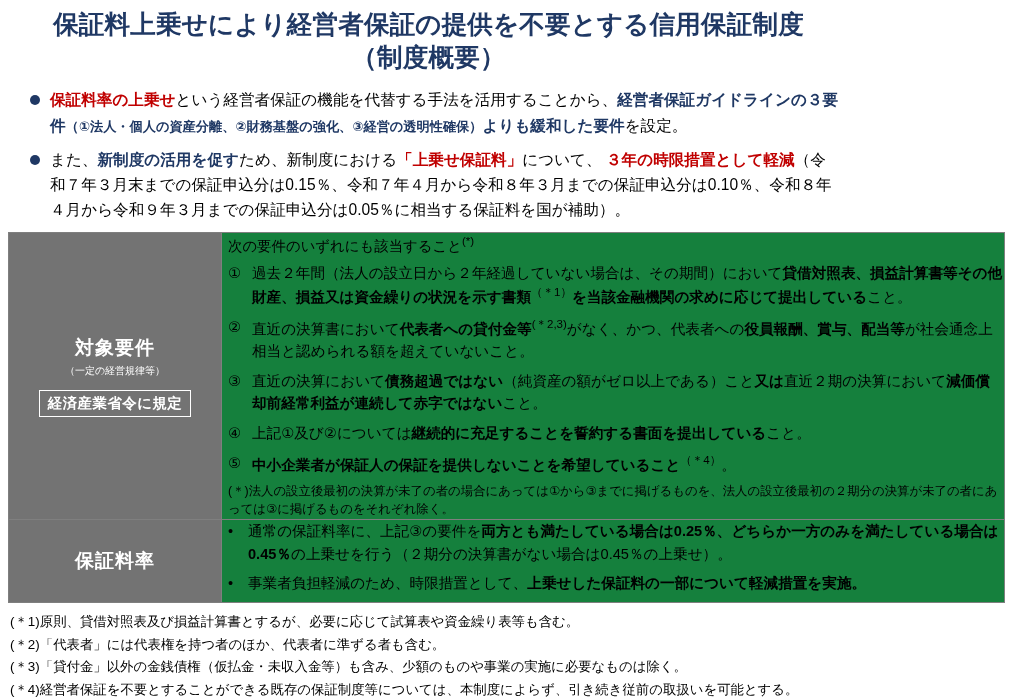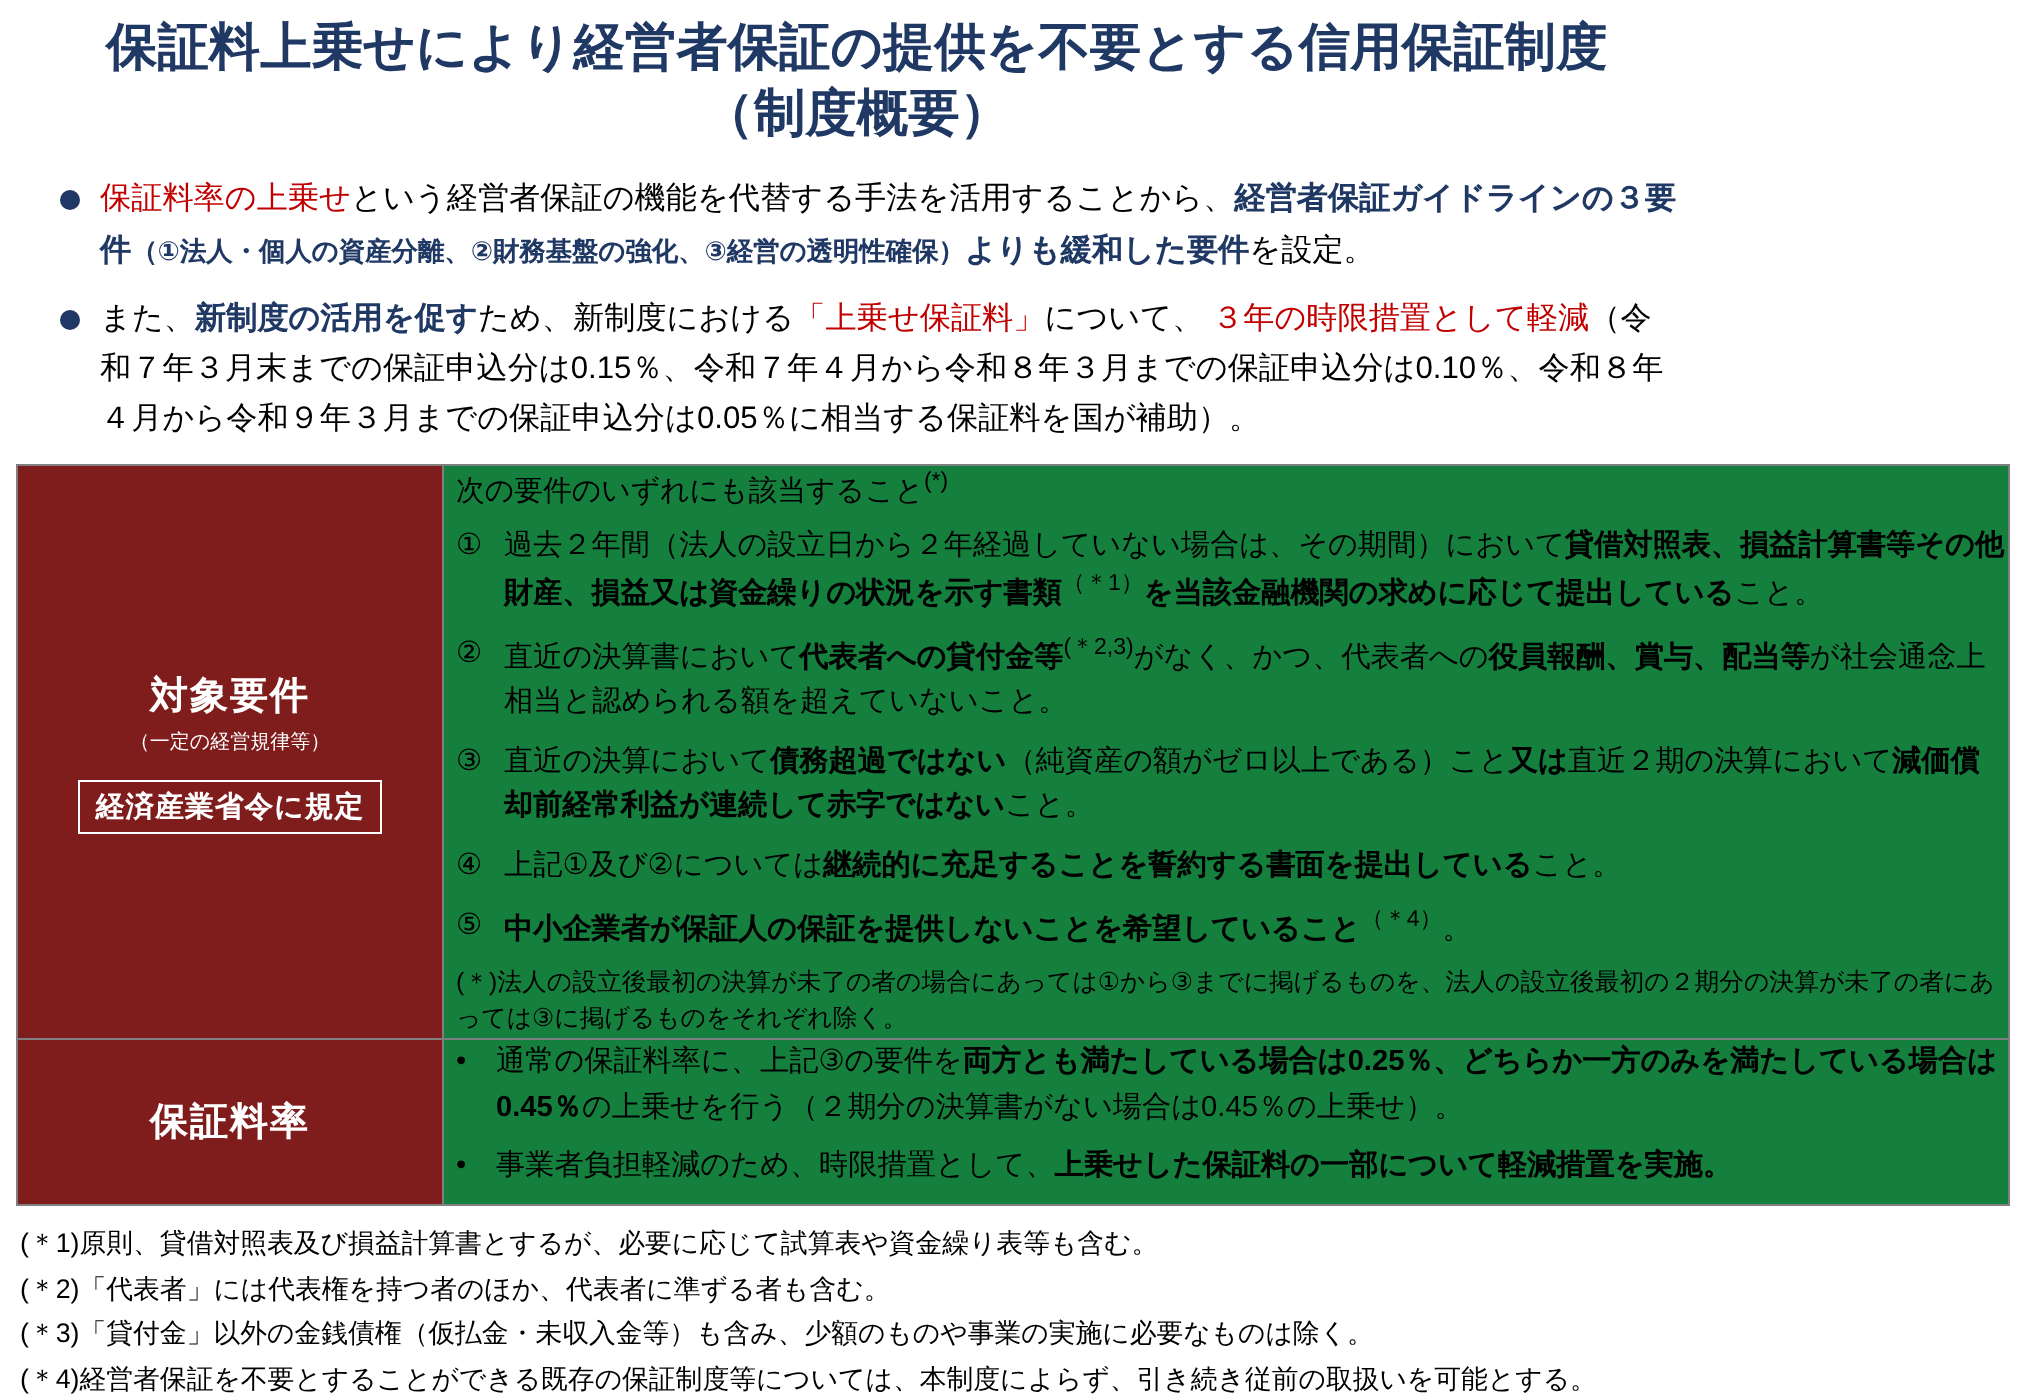--- a/index.html
+++ b/index.html
@@ -51,40 +51,40 @@
     border-radius: 50%;
     background: #1F3864;
     margin: 8px 10px 0 8px;
   }
   .bullet-text {
     flex: 1 1 auto;
     font-size: 15.6px;
     line-height: 1.62;
     color: #000000;
   }
-  .red { color: #C00000; font-weight: normal; }
+  .red { color: #C00000; font-weight: bold; }
   .navy { color: #1F3864; font-weight: bold; }
   .bold { font-weight: bold; }
   .small-note { font-size: 13.2px; }
 
   
   .main-table {
     margin: 8px 8px 0 8px;
     border: 1px solid #7f7f7f;
     border-collapse: collapse;
     width: 997px;
     table-layout: fixed;
   }
   .main-table td {
     border: 1px solid #7f7f7f;
     vertical-align: middle;
     padding: 0;
   }
   .label-cell {
-    background: #7f1d1d;
+    background: #737373;
     color: #ffffff;
     text-align: center;
     width: 212px;
     padding: 8px 6px;
   }
   .label-main {
     font-size: 19px;
     font-weight: bold;
     letter-spacing: 1px;
   }

